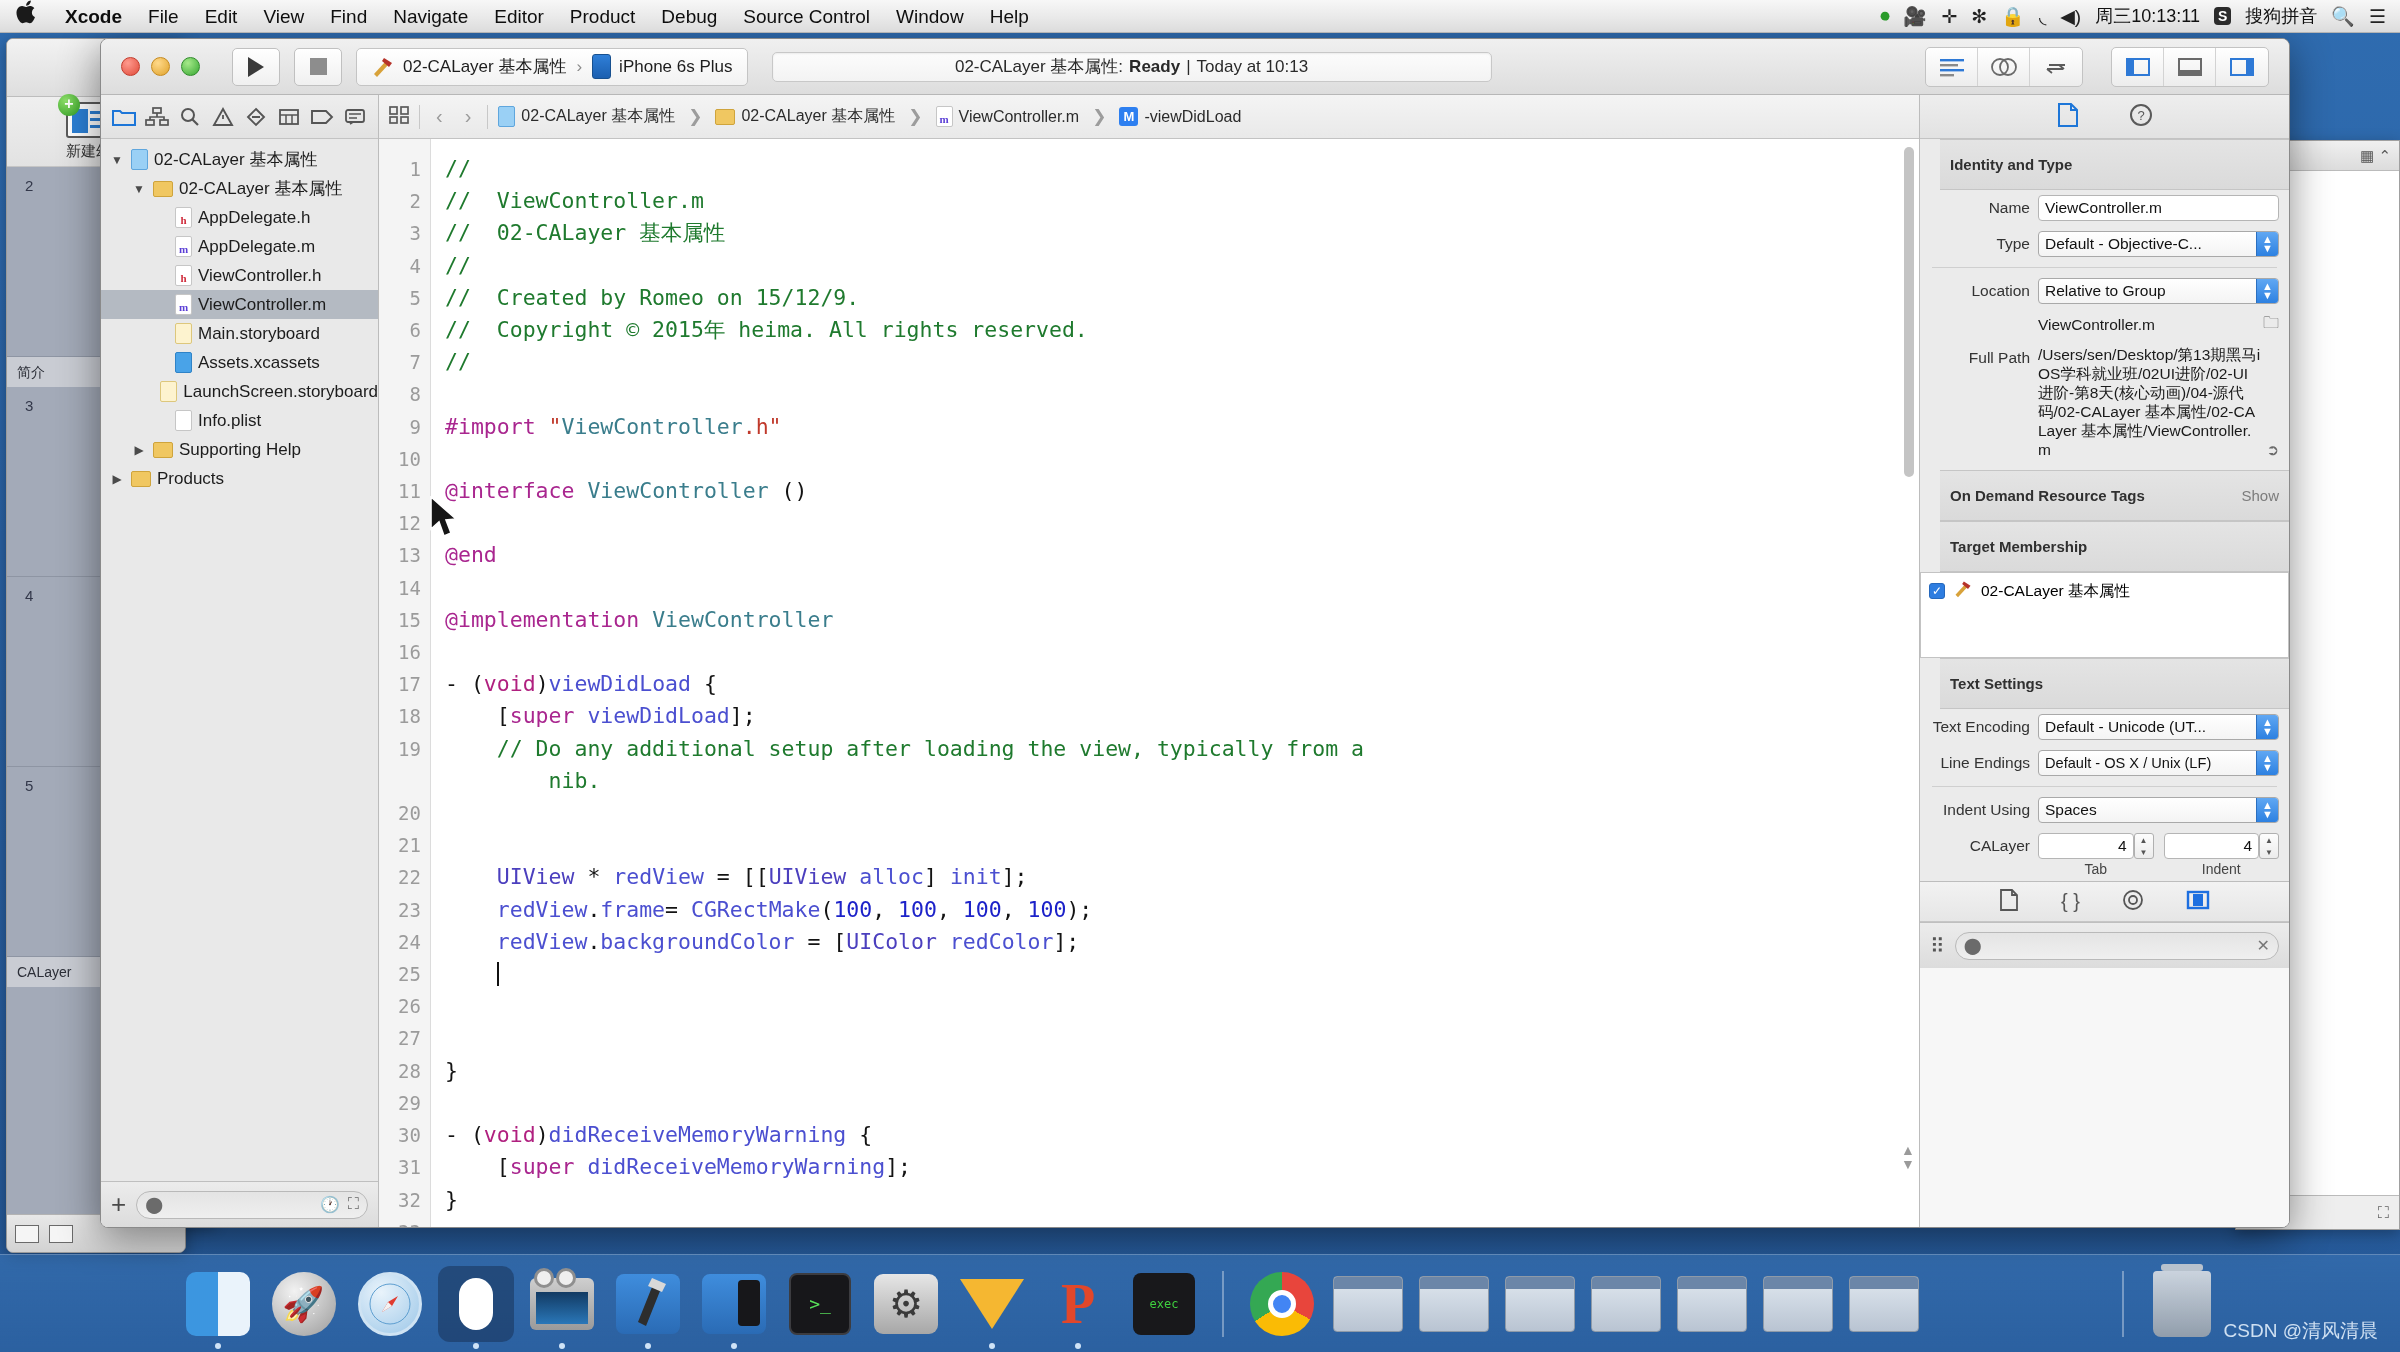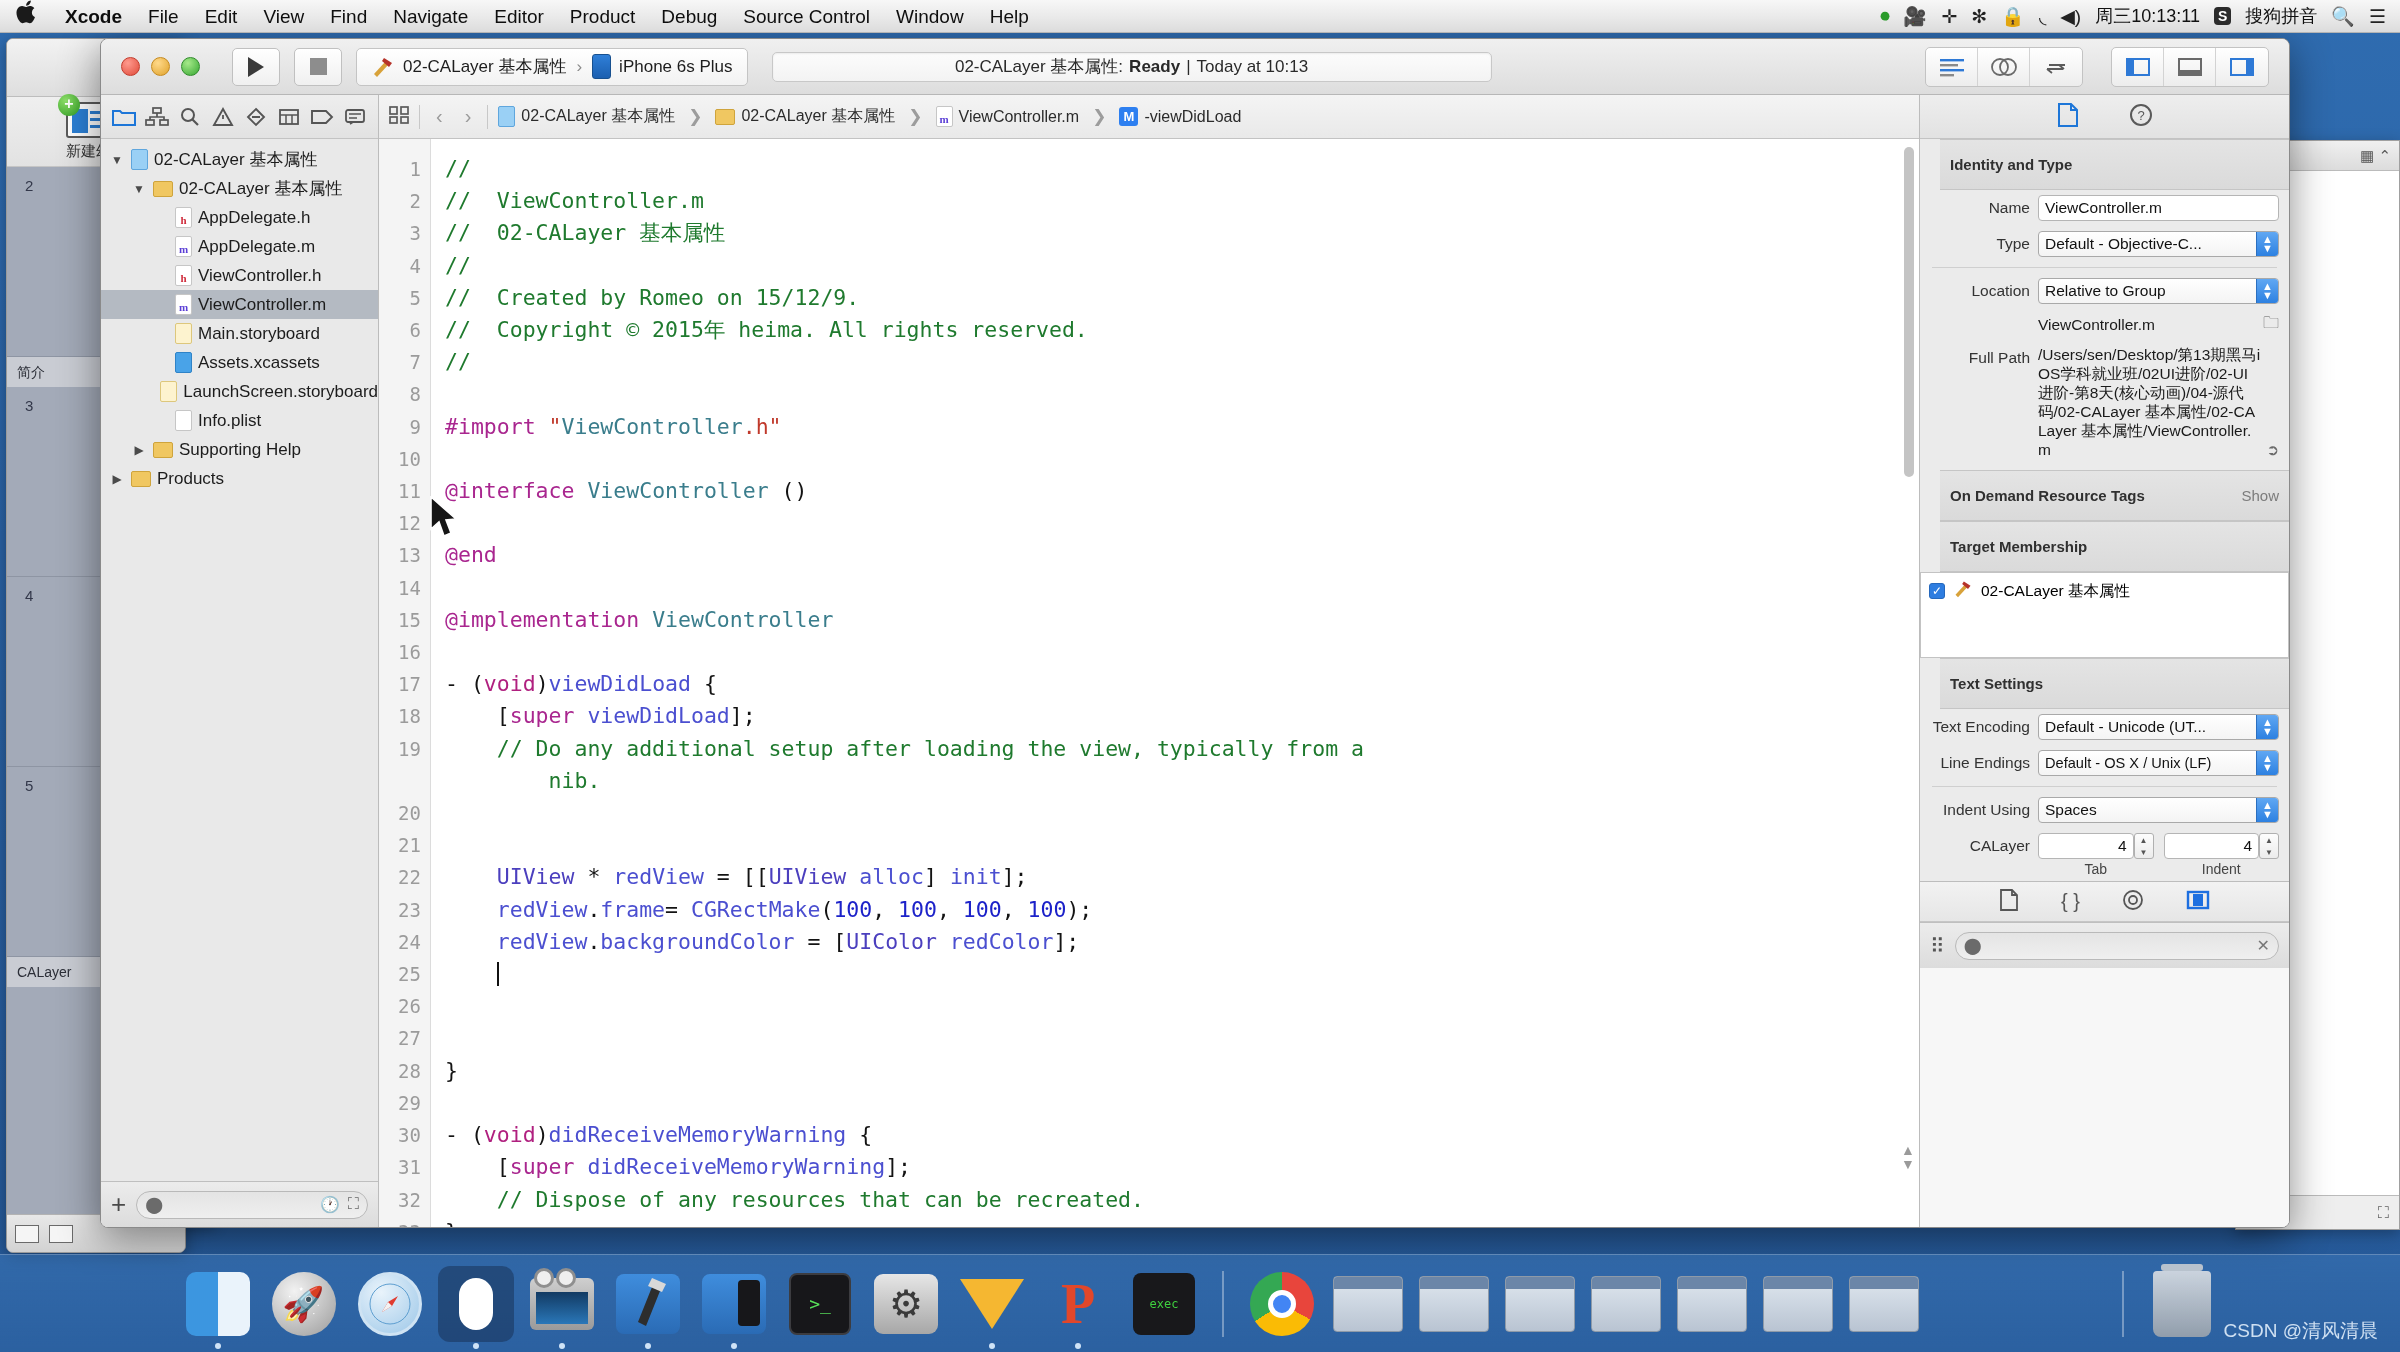--- a/index.html
+++ b/index.html
@@ -578,21 +578,20 @@
     <span class="c-cls">UIView</span> * <span class="c-prop">redView</span> = [[<span class="c-cls">UIView</span> <span class="c-prop">alloc</span>] <span class="c-prop">init</span>];
     <span class="c-prop">redView</span>.<span class="c-prop">frame</span>= <span class="c-prop">CGRectMake</span>(<span class="c-num">100</span>, <span class="c-num">100</span>, <span class="c-num">100</span>, <span class="c-num">100</span>);
     <span class="c-prop">redView</span>.<span class="c-prop">backgroundColor</span> = [<span class="c-cls">UIColor</span> <span class="c-prop">redColor</span>];
     <span class="caretline"></span>
 
 
 }
 
 - (<span class="c-void">void</span>)<span class="c-prop">didReceiveMemoryWarning</span> {
     [<span class="c-kw">super</span> <span class="c-prop">didReceiveMemoryWarning</span>];
-<span class="c-cmt">    // Dispose of any resources that can be recreated.</span>
 }
 
 </div>
 
         <svg style="position:absolute;left:50px;top:357px;" width="34" height="44" viewBox="0 0 34 44">
           <path d="M2 1 L2 33 L10 26 L15 40 L22 37 L17 24 L27 23 Z" fill="#161616" stroke="#ffffff" stroke-width="1.6"></path>
         </svg>
         <div id="vscroll">
             <div class="thumb"></div>
           </div>

